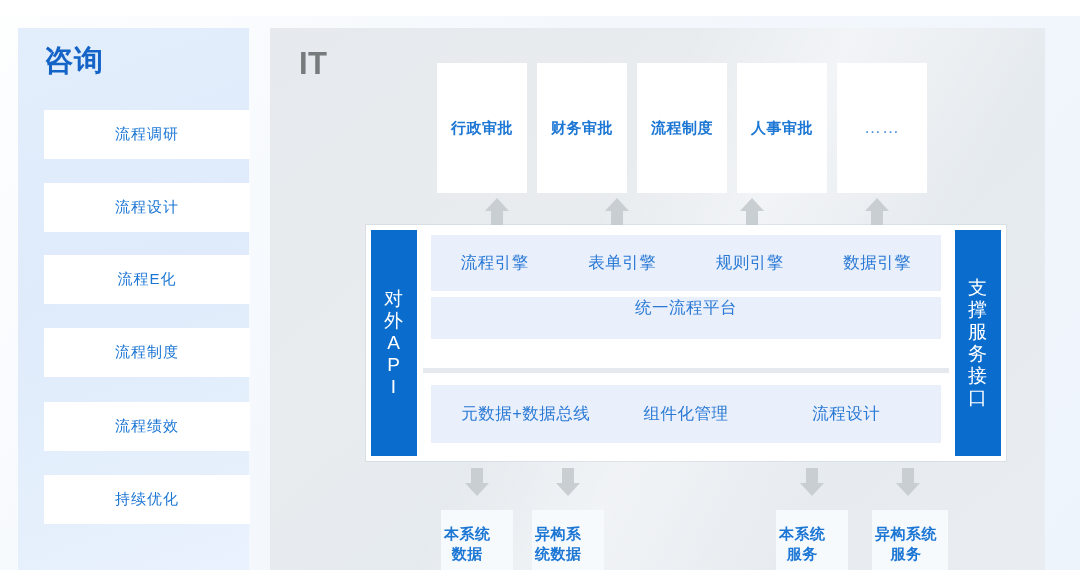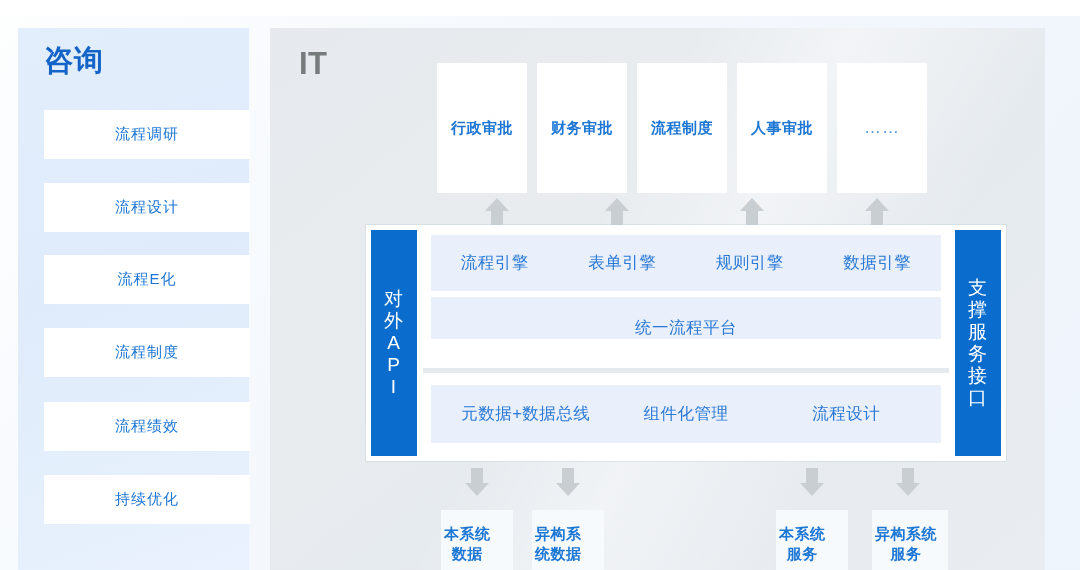--- a/index.html
+++ b/index.html
@@ -174,21 +174,21 @@
     color: #2a7ad5;
     letter-spacing: 0.5px;
   }
   #unified-bar {
     position: absolute;
     left: 8px; right: 8px;
     top: 67px;
     height: 42px;
     background: #e9effb;
     display: flex;
-    align-items: flex-end;
+    align-items: flex-start;
     justify-content: center;
     font-size: 16.5px;
     color: #2a7ad5;
     letter-spacing: 0.5px;
   }
   #divider {
     position: absolute;
     left: 0; right: 0;
     top: 138px;
     height: 5px;

